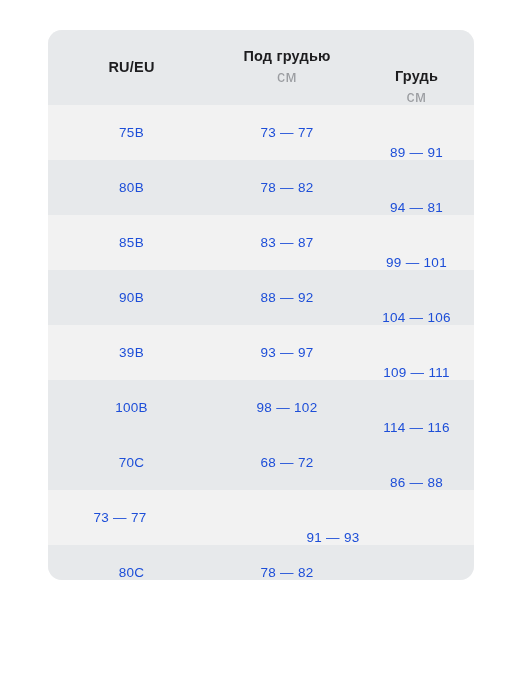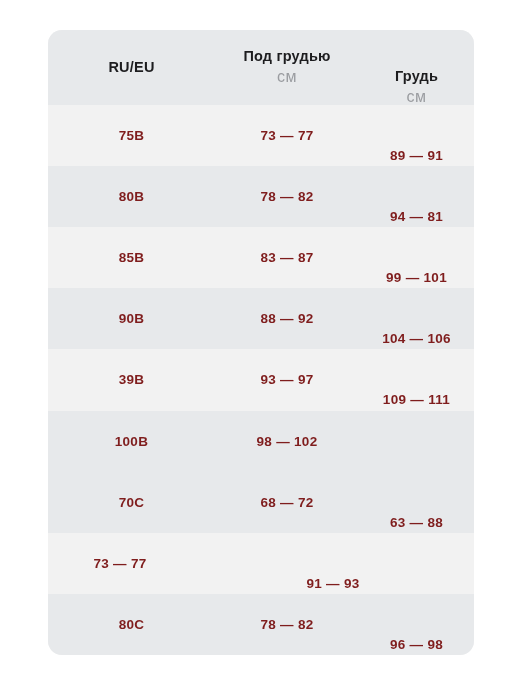--- a/index.html
+++ b/index.html
@@ -13,21 +13,21 @@
     font-family: "Liberation Sans", "DejaVu Sans", sans-serif;
     -webkit-font-smoothing: antialiased;
     overflow: hidden;
   }
 
   #size-chart-card {
     position: absolute;
     left: 48px;
     top: 30px;
     width: 426px;
-    height: 625px;
+    height: 550px;
     border-radius: 14px;
     overflow: hidden;
     background: #f2f2f2;
     display: flex;
     flex-direction: column;
   }
 
   
   .chart-header {
     height: 75px;
@@ -73,22 +73,22 @@
     align-items: center;
   }
   .chart-row.odd  { background: #f2f2f2; }
   .chart-row.even { background: #e7e9eb; }
 
   .chart-row .cell {
     display: flex;
     align-items: center;
     justify-content: center;
     font-size: 13.5px;
-    font-weight: 700;
-    color: #7f1d1d;
+    font-weight: 400;
+    color: #1d4ed8;
     letter-spacing: 0.3px;
     white-space: nowrap;
   }
   .cell.empty-value {
     font-weight: 400;
     color: #2b2b2d;
   }
 </style>
 </head>
 <body>
@@ -131,25 +131,26 @@
         <div class="cell col-bust">104 — 106</div>
       </div>
       <div class="chart-row odd">
         <div class="cell col-size">39B</div>
         <div class="cell col-under">93 — 97</div>
         <div class="cell col-bust">109 — 111</div>
       </div>
       <div class="chart-row even">
         <div class="cell col-size">100B</div>
         <div class="cell col-under">98 — 102</div>
+        <div class="cell col-bust">114 — 116</div>
       </div>
       <div class="chart-row even">
         <div class="cell col-size">70C</div>
         <div class="cell col-under">68 — 72</div>
-        <div class="cell col-bust">63 — 88</div>
+        <div class="cell col-bust">86 — 88</div>
       </div>
       <div class="chart-row odd">
         <div class="cell col-under">73 — 77</div>
         <div class="cell col-bust">91 — 93</div>
       </div>
       <div class="chart-row even">
         <div class="cell col-size">80C</div>
         <div class="cell col-under">78 — 82</div>
         <div class="cell col-bust">96 — 98</div>
       </div>

